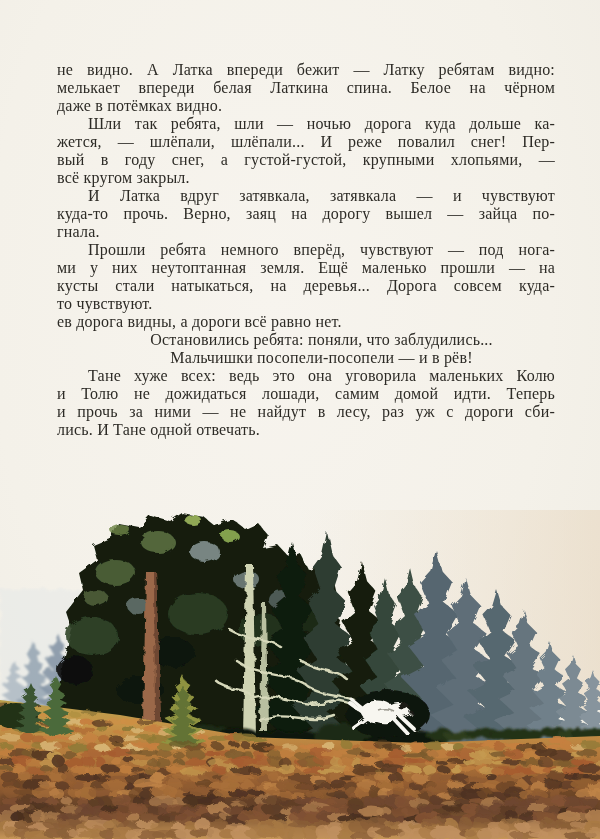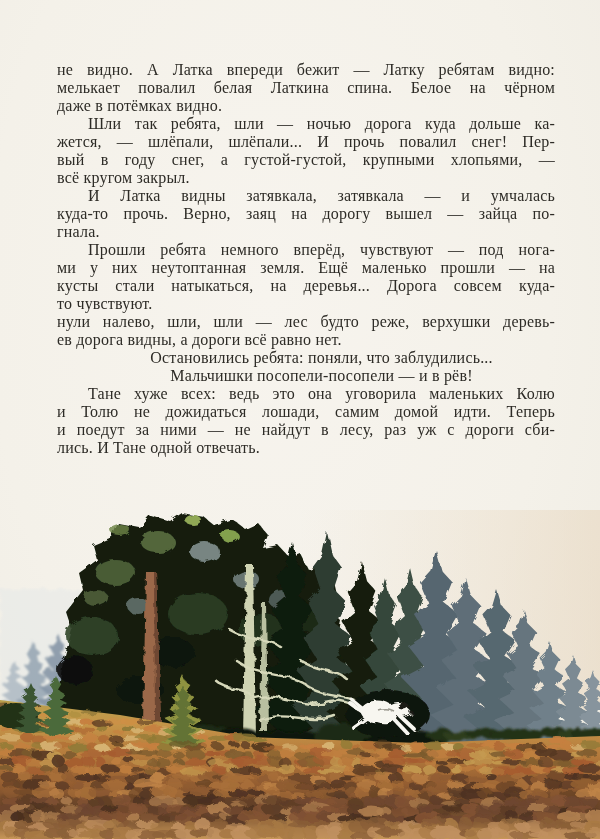--- a/index.html
+++ b/index.html
@@ -18,54 +18,53 @@
   .tline.ind{text-indent:31px;text-align:center;}
   .illus{position:absolute;left:0;top:510px;width:600px;height:329px;}
   svg{display:block;}
 </style>
 </head>
 <body>
 
 <div class="story" id="story">
     <div class="para">
       <div class="tline just">не видно. А Латка впереди бежит — Латку ребятам видно:</div>
-      <div class="tline just">мелькает повалил белая Латкина спина. Белое на чёрном</div>
+      <div class="tline just">мелькает впереди белая Латкина спина. Белое на чёрном</div>
       <div class="tline">даже в потёмках видно.</div>
     </div>
     <div class="para">
       <div class="tline just ind">Шли так ребята, шли — ночью дорога куда дольше ка-</div>
-      <div class="tline just">жется, — шлёпали, шлёпали... И прочь повалил снег! Пер-</div>
+      <div class="tline just">жется, — шлёпали, шлёпали... И реже повалил снег! Пер-</div>
       <div class="tline just">вый в году снег, а густой-густой, крупными хлопьями, —</div>
       <div class="tline">всё кругом закрыл.</div>
     </div>
     <div class="para">
-      <div class="tline just ind">И Латка видны затявкала, затявкала — и умчалась</div>
+      <div class="tline just ind">И Латка вдруг затявкала, затявкала — и чувствуют</div>
       <div class="tline just">куда-то прочь. Верно, заяц на дорогу вышел — зайца по-</div>
       <div class="tline">гнала.</div>
     </div>
     <div class="para">
       <div class="tline just ind">Прошли ребята немного вперёд, чувствуют — под нога-</div>
       <div class="tline just">ми у них неутоптанная земля. Ещё маленько прошли — на</div>
       <div class="tline just">кусты стали натыкаться, на деревья... Дорога совсем куда-</div>
       <div class="tline">то чувствуют.</div>
     </div>
     <div class="para">
-      <div class="tline just">нули налево, шли, шли — лес будто реже, верхушки деревь-</div>
       <div class="tline">ев дорога видны, а дороги всё равно нет.</div>
     </div>
     <div class="para">
       <div class="tline ind">Остановились ребята: поняли, что заблудились...</div>
     </div>
     <div class="para">
       <div class="tline ind">Мальчишки посопели-посопели — и в рёв!</div>
     </div>
     <div class="para">
       <div class="tline just ind">Тане хуже всех: ведь это она уговорила маленьких Колю</div>
       <div class="tline just">и Толю не дожидаться лошади, самим домой идти. Теперь</div>
-      <div class="tline just">и поедут за ними — не найдут в лесу, раз уж с дороги сби-</div>
+      <div class="tline just">и прочь за ними — не найдут в лесу, раз уж с дороги сби-</div>
       <div class="tline">лись. И Тане одной отвечать.</div>
     </div>
   </div>
 
 <div class="illus">
 <svg width="600" height="329" viewBox="0 0 600 329" xmlns="http://www.w3.org/2000/svg">
   <defs>
     <filter id="wc" x="-15%" y="-15%" width="130%" height="130%">
       <feTurbulence type="fractalNoise" baseFrequency="0.11" numOctaves="2" seed="7" result="n"></feTurbulence>
       <feDisplacementMap in="SourceGraphic" in2="n" scale="6"></feDisplacementMap>

